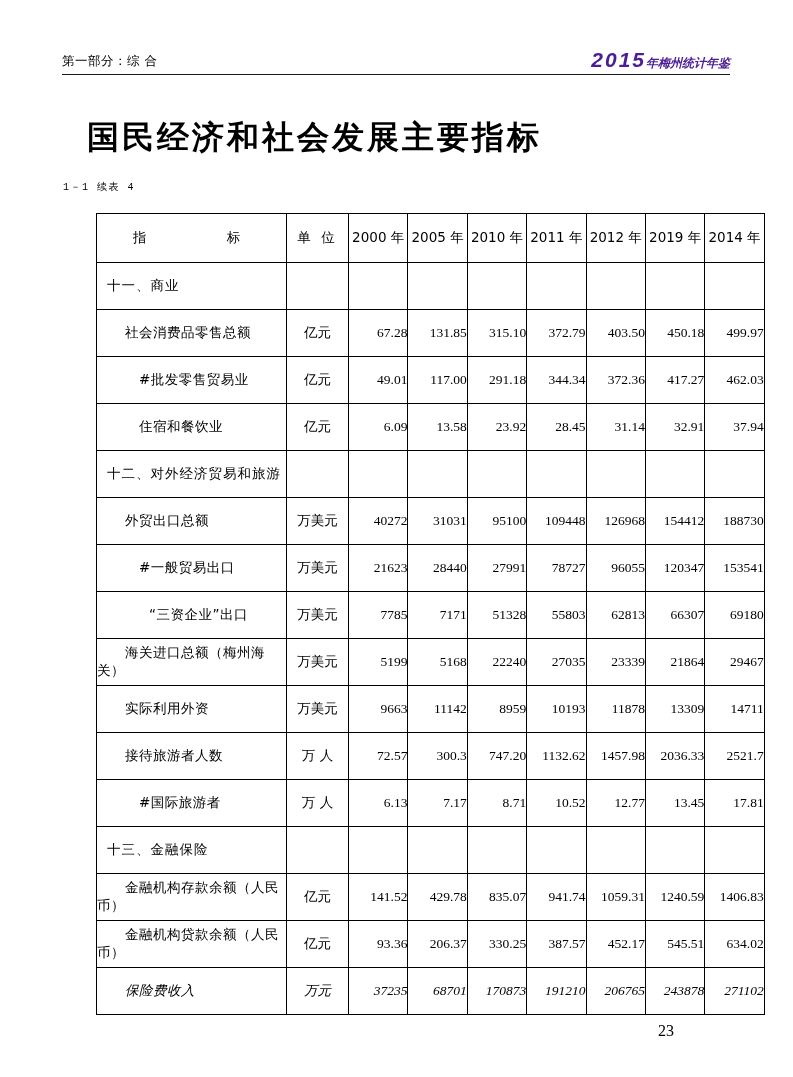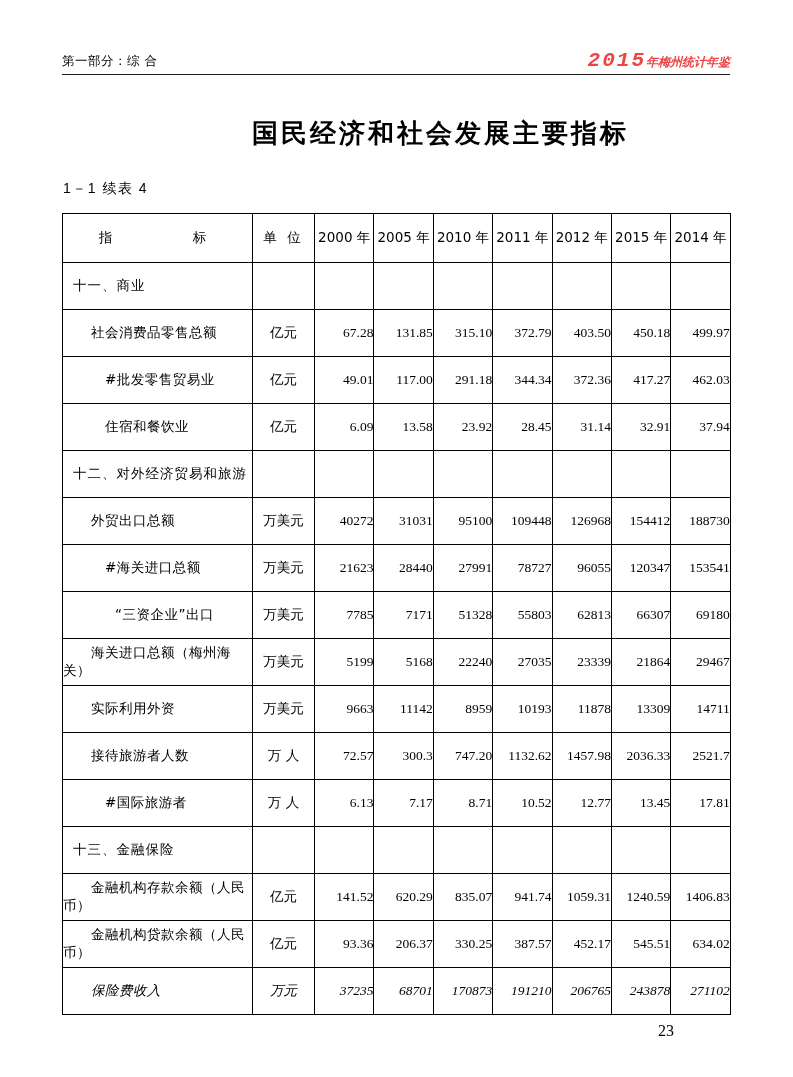--- a/index.html
+++ b/index.html
@@ -36,65 +36,66 @@
   .header-left {
     font-size: 12.5px;
     letter-spacing: 0.5px;
     padding-bottom: 4px;
     font-family: "DejaVu Sans", "Liberation Sans", sans-serif;
   }
   .header-right {
     padding-bottom: 2px;
     font-style: italic;
     font-weight: bold;
-    color: #ef4444;
+    color: #4c1d95;
     letter-spacing: 1px;
-    font-family: Liberation Mono, monospace;
+    font-family: Liberation Sans, sans-serif;
   }
   .header-right .yr {
     font-size: 21px;
     letter-spacing: 2px;
   }
   .header-right .sub {
     font-size: 12px;
     letter-spacing: 0px;
   }
   
   .doc-title {
     position: absolute;
     top: 116px;
     left: 0;
     width: 629px;
-    text-align: right;
-    font-size: 26px;
+    text-align: center;
+    font-size: 32px;
     font-weight: bold;
     letter-spacing: 3px;
     font-family: "DejaVu Sans", "Liberation Sans", sans-serif;
   }
   
   .table-caption {
     position: absolute;
     left: 63px;
     top: 180px;
-    font-size: 14px;
+    font-size: 10px;
     letter-spacing: 1.5px;
-    font-family: Liberation Sans, sans-serif;
+    font-family: Liberation Mono, monospace;
   }
   
   .table-wrap {
     position: absolute;
     left: 62px;
     top: 213px;
     width: 668px;
   }
   table.stat {
     border-collapse: collapse;
     width: 668px;
     table-layout: fixed;
     font-size: 13.5px;
+    margin-left: 34px;
   }
   table.stat col.c-ind { width: 190px; }
   table.stat col.c-unit { width: 62px; }
   table.stat col.c-yr { width: 59.4px; }
 
   table.stat th, table.stat td {
     border: 0.8px solid #000;
     padding: 0;
     height: 46px;
     vertical-align: middle;
@@ -182,21 +183,21 @@
       </colgroup>
       <thead>
         <tr>
           <th class="th-ind">指　　　标</th>
           <th class="th-unit">单  位</th>
           <th>2000 年</th>
           <th>2005 年</th>
           <th>2010 年</th>
           <th>2011 年</th>
           <th>2012 年</th>
-          <th>2015 年</th>
+          <th>2019 年</th>
           <th>2014 年</th>
         </tr>
       </thead>
       <tbody id="tbody">
           <tr>
             <td class="ind"><span class="lvl0">十一、商业</span></td>
             <td class="unit"></td>
             <td class="val"></td>
             <td class="val"></td>
             <td class="val"></td>
@@ -254,21 +255,21 @@
             <td class="unit">万美元</td>
             <td class="val">40272</td>
             <td class="val">31031</td>
             <td class="val">95100</td>
             <td class="val">109448</td>
             <td class="val">126968</td>
             <td class="val">154412</td>
             <td class="val">188730</td>
           </tr>
           <tr>
-            <td class="ind"><span class="lvl2">#海关进口总额</span></td>
+            <td class="ind"><span class="lvl2">#一般贸易出口</span></td>
             <td class="unit">万美元</td>
             <td class="val">21623</td>
             <td class="val">28440</td>
             <td class="val">27991</td>
             <td class="val">78727</td>
             <td class="val">96055</td>
             <td class="val">120347</td>
             <td class="val">153541</td>
           </tr>
           <tr>
@@ -334,21 +335,21 @@
             <td class="val"></td>
             <td class="val"></td>
             <td class="val"></td>
             <td class="val"></td>
             <td class="val"></td>
           </tr>
           <tr>
             <td class="ind"><span class="lvl1">金融机构存款余额（人民币）</span></td>
             <td class="unit">亿元</td>
             <td class="val">141.52</td>
-            <td class="val">620.29</td>
+            <td class="val">429.78</td>
             <td class="val">835.07</td>
             <td class="val">941.74</td>
             <td class="val">1059.31</td>
             <td class="val">1240.59</td>
             <td class="val">1406.83</td>
           </tr>
           <tr>
             <td class="ind"><span class="lvl1">金融机构贷款余额（人民币）</span></td>
             <td class="unit">亿元</td>
             <td class="val">93.36</td>

